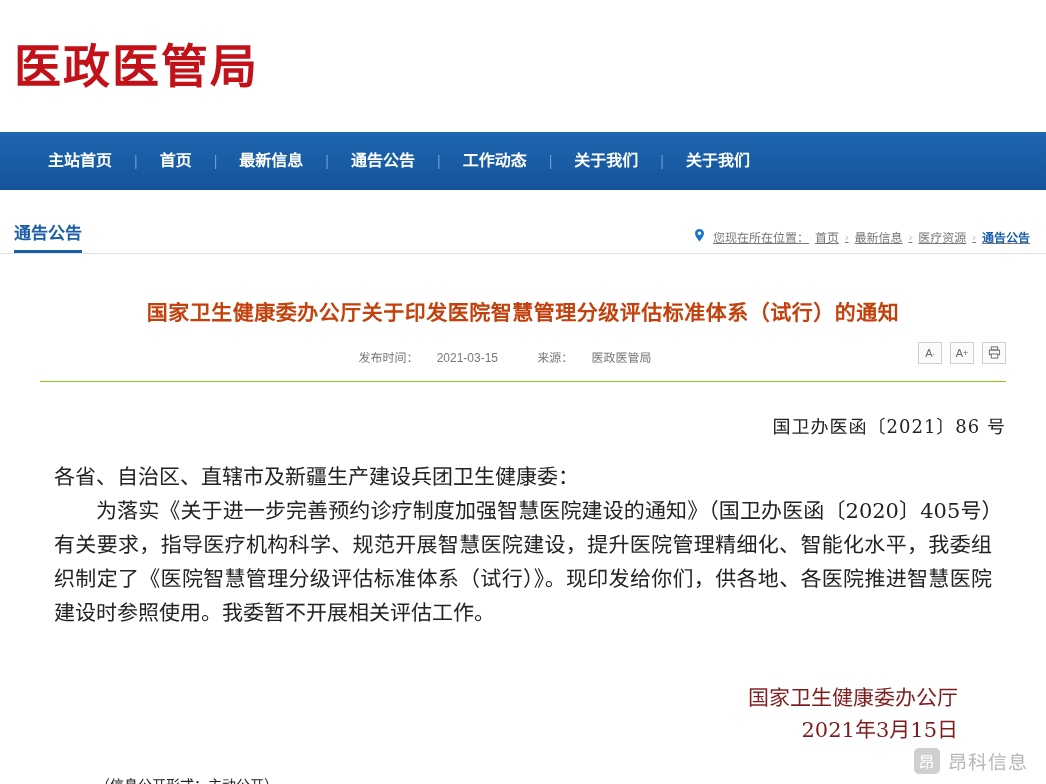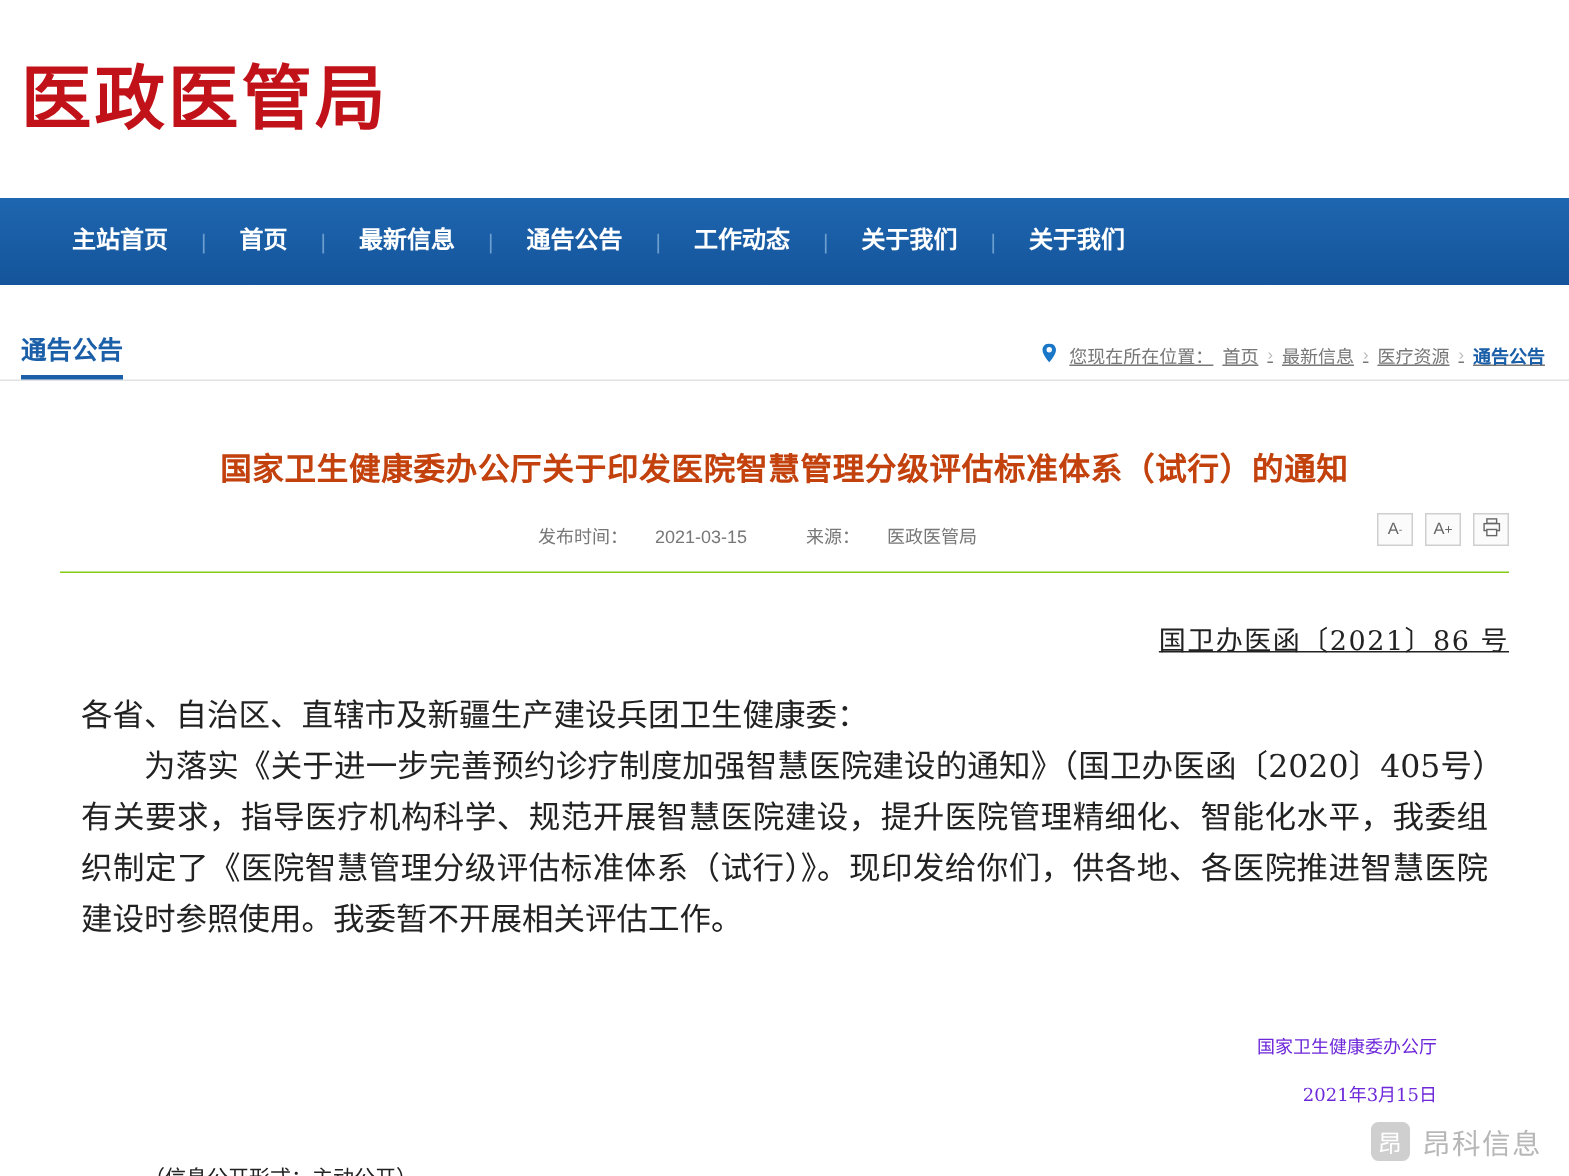--- a/index.html
+++ b/index.html
@@ -146,38 +146,37 @@
   }
   .tool-btn.small-a sup { font-size: 7px; }
 
   .doc-number {
     text-align: right;
     font-family: "DejaVu Serif", "Liberation Serif", serif;
     font-size: 18px;
     color: #222;
     margin-top: 30px;
     letter-spacing: 1px;
-    text-decoration: underline;
   }
   .doc-body {
     font-family: "DejaVu Serif", "Liberation Serif", serif;
     font-size: 21px;
     color: #222;
     line-height: 34px;
     margin-top: 22px;
     text-align: justify;
     padding: 0 14px 0 14px;
   }
   .doc-body p { margin: 0; }
   .doc-body .indent { text-indent: 2em; }
 
   .signature {
     font-family: "DejaVu Serif", "Liberation Serif", serif;
-    font-size: 12px;
-    color: #6d28d9;
+    font-size: 21px;
+    color: #7f1d1d;
     text-align: right;
     line-height: 32px;
     margin-top: 52px;
     padding-right: 48px;
   }
   .footnote {
     font-family: "DejaVu Serif", "Liberation Serif", serif;
     font-size: 14px;
     color: #222;
     margin-top: 28px;

